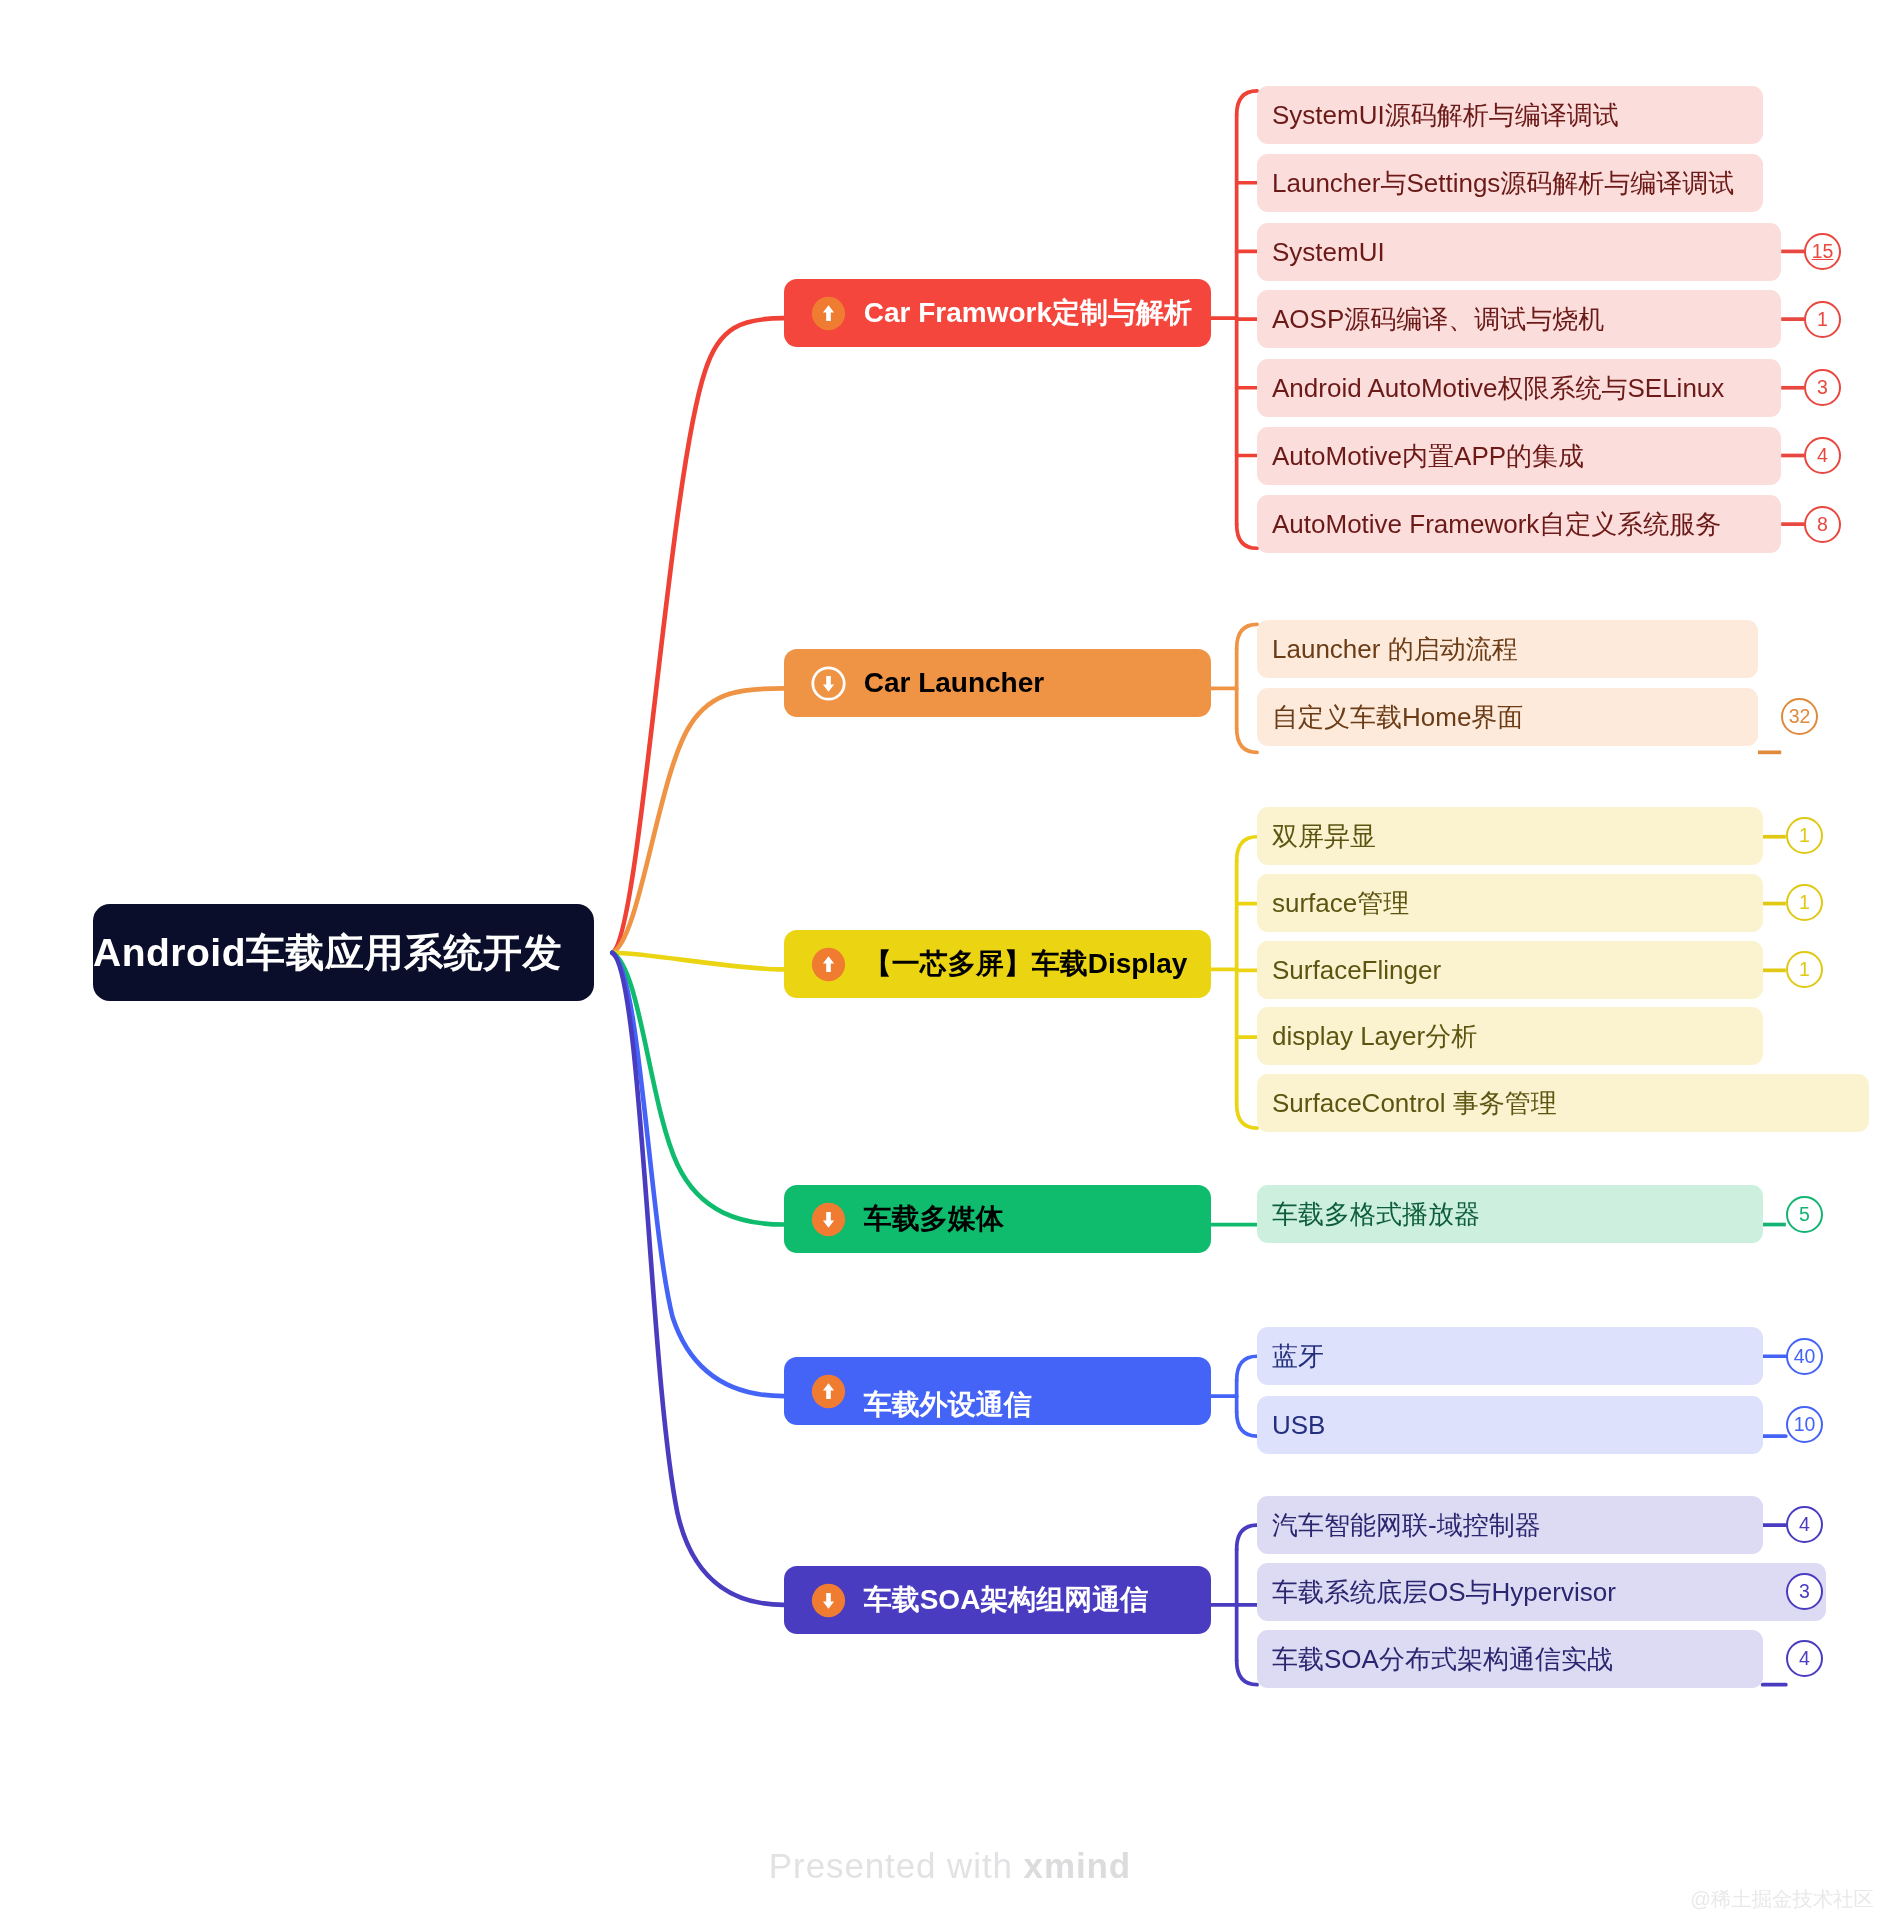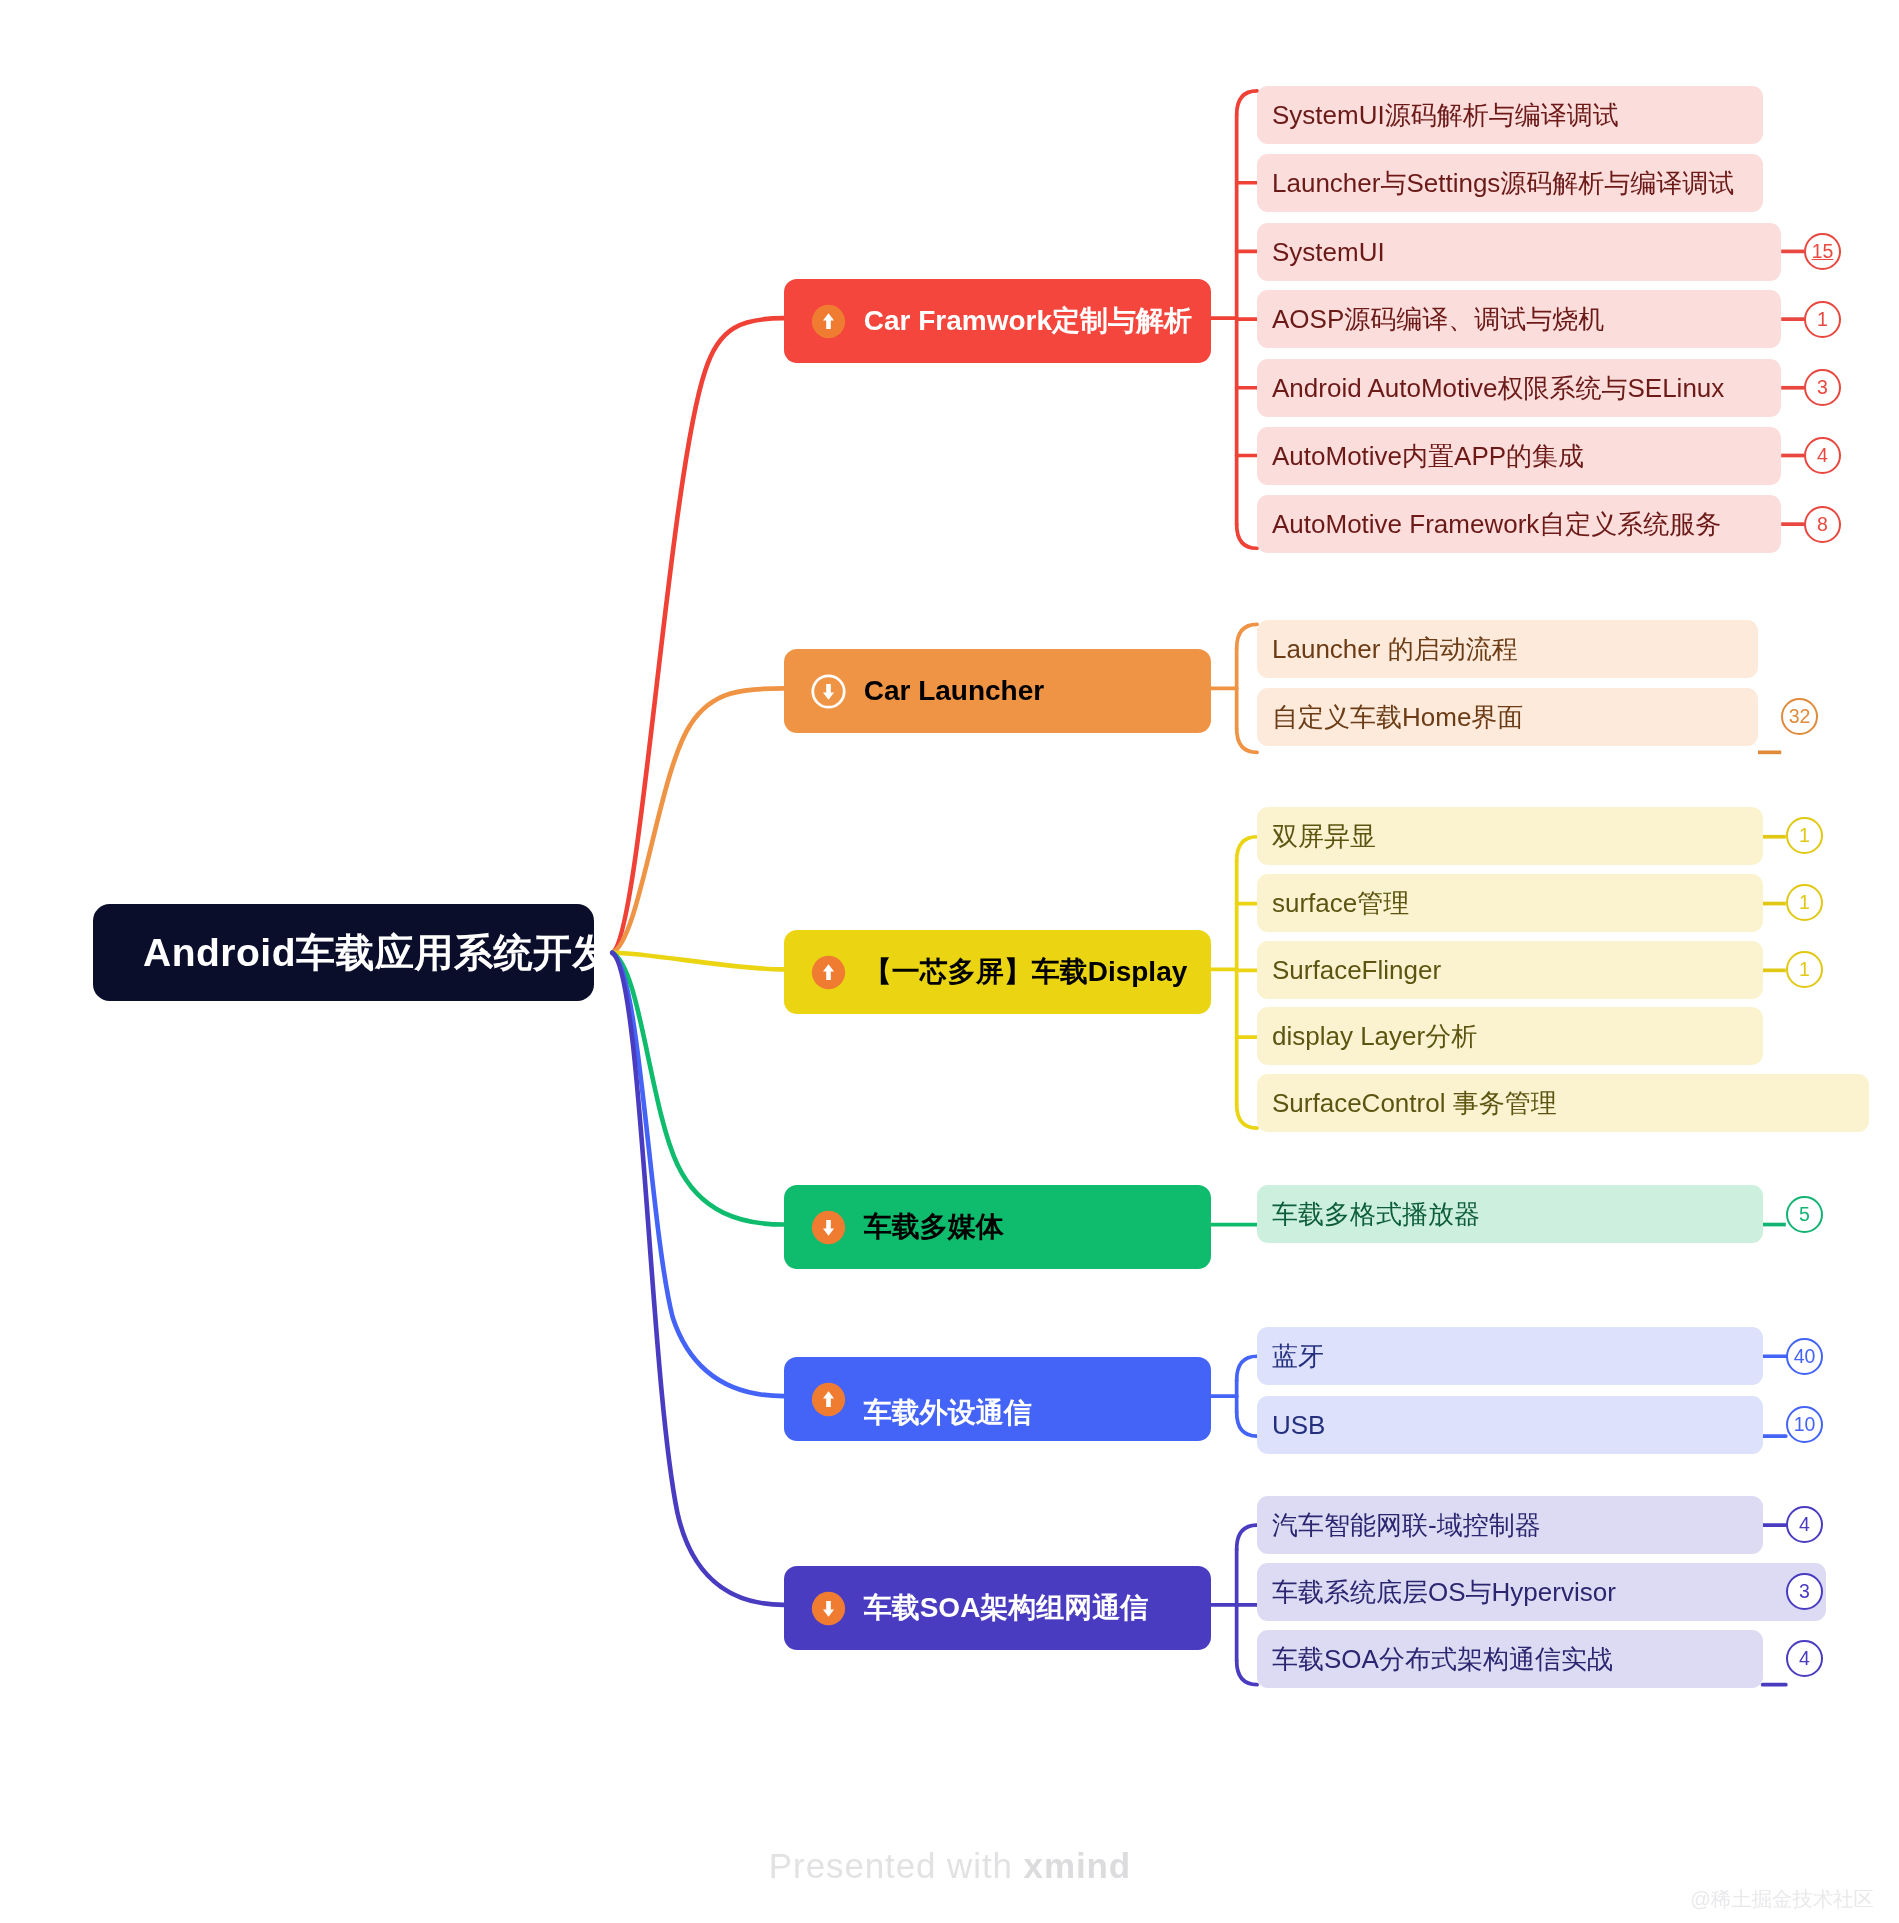--- a/index.html
+++ b/index.html
@@ -13,30 +13,30 @@
   }
   #canvas { position:absolute; inset:0; }
   svg.links { position:absolute; left:0; top:0; width:1900px; height:1924px; pointer-events:none; }
 
   .node { position:absolute; display:flex; align-items:center; border-radius:13px; }
 
   
   #root-node {
     left:93px; top:904px; width:501px; height:97px;
     background:#0b0e2b; border-radius:16.7px;
-    justify-content:flex-start; padding-left:50px;
+    justify-content:flex-start; 
   }
   #root-node .root-label {
     color:#ffffff; font-size:39px; font-weight:bold; letter-spacing:0.5px;
     white-space:nowrap;
   }
 
   
   .branch {
-    height:84px; width:427px; left:784px;
+    height:68px; width:427px; left:784px;
     padding-left:26px; gap:16.7px;
     border-radius:13px;
   }
   .branch .b-label { font-size:28px; font-weight:bold; white-space:nowrap; }
 
   .icon-circle {
     width:37px; height:37px; border-radius:50%;
     display:flex; align-items:center; justify-content:center;
     flex:0 0 37px;
   }

